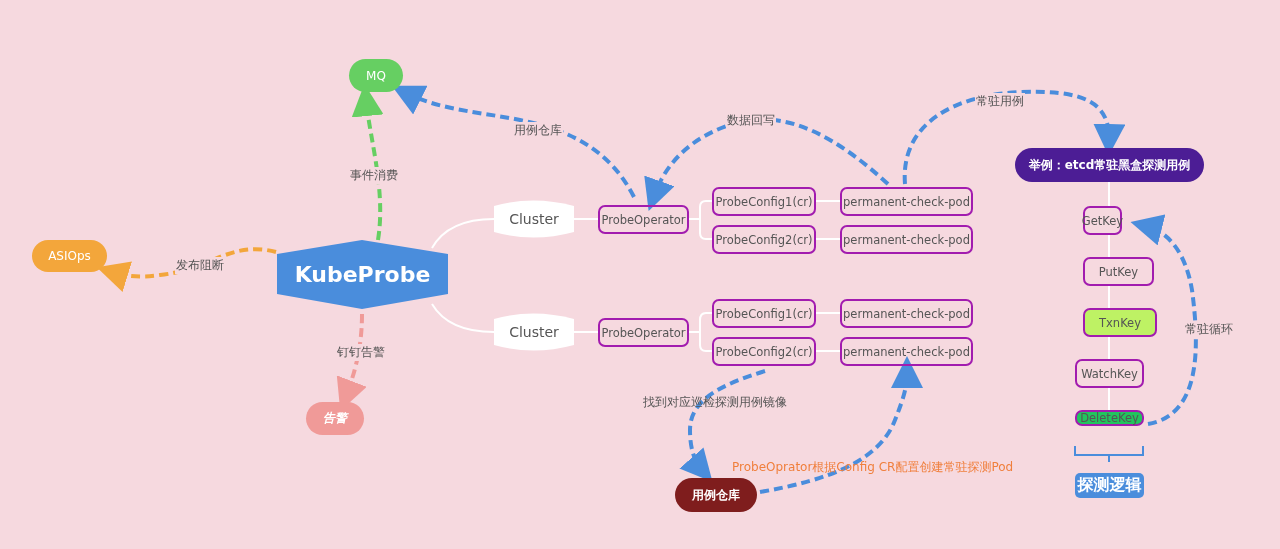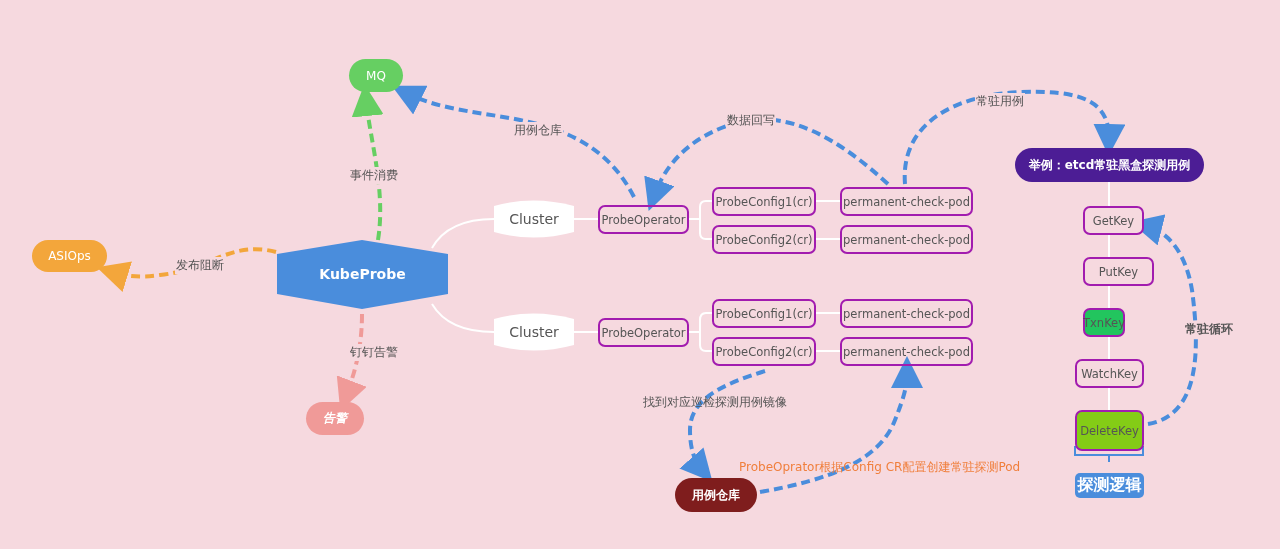--- a/index.html
+++ b/index.html
@@ -65,21 +65,21 @@
     <path stroke="#4a8ddc" marker-end="url(#ah-blue)" d="M760,492 C830,480 880,460 895,420 C905,395 907,385 907,372"></path>
     <path stroke="#4a8ddc" marker-end="url(#ah-blue)" d="M1148,424 C1200,415 1200,350 1192,290 C1186,255 1170,232 1146,226"></path>
   </g>
 
   <polygon points="277,254 362,240 448,254 448,294 362,309 277,294" fill="#4a8ddc"></polygon>
 
   <path d="M494,206 Q533,195 574,206 L574,232 Q533,243 494,232 Z" fill="#ffffff"></path>
   <path d="M494,319 Q533,308 574,319 L574,345 Q533,356 494,345 Z" fill="#ffffff"></path>
 </svg>
 
-<div class="node" style="left:277px;top:254px;width:171px;height:40px;color:#fff;font-size:14px;font-weight:bold;text-align:center;">KubeProbe</div>
+<div class="node" style="left:277px;top:254px;width:171px;height:40px;color:#fff;font-size:22px;font-weight:bold;text-align:center;">KubeProbe</div>
 
 <div class="node pill" style="left:349px;top:59px;width:54px;height:33px;background:#66cf62;">MQ</div>
 <div class="node pill" style="left:32px;top:240px;width:75px;height:32px;background:#f3a63b;">ASIOps</div>
 <div class="node pill" style="left:306px;top:402px;width:58px;height:33px;background:#f09a98;font-weight:bold;font-style:italic;">告警</div>
 <div class="node pill" style="left:675px;top:478px;width:82px;height:34px;background:#7f1d1d;font-weight:bold;">用例仓库</div>
 
 <div class="node" style="left:494px;top:206px;width:80px;height:26px;color:#555;font-size:14px;">Cluster</div>
 <div class="node box" style="left:598px;top:205px;width:91px;height:29px;">ProbeOperator</div>
 <div class="node box" style="left:712px;top:187px;width:104px;height:29px;">ProbeConfig1(cr)</div>
 <div class="node box" style="left:712px;top:225px;width:104px;height:29px;">ProbeConfig2(cr)</div>
@@ -87,28 +87,28 @@
 <div class="node box" style="left:840px;top:225px;width:133px;height:29px;">permanent-check-pod</div>
 
 <div class="node" style="left:494px;top:319px;width:80px;height:26px;color:#555;font-size:14px;">Cluster</div>
 <div class="node box" style="left:598px;top:318px;width:91px;height:29px;">ProbeOperator</div>
 <div class="node box" style="left:712px;top:299px;width:104px;height:29px;">ProbeConfig1(cr)</div>
 <div class="node box" style="left:712px;top:337px;width:104px;height:29px;">ProbeConfig2(cr)</div>
 <div class="node box" style="left:840px;top:299px;width:133px;height:29px;">permanent-check-pod</div>
 <div class="node box" style="left:840px;top:337px;width:133px;height:29px;">permanent-check-pod</div>
 
 <div class="node pill" style="left:1015px;top:148px;width:189px;height:34px;background:#4c1d95;font-weight:bold;">举例：etcd常驻黑盒探测用例</div>
-<div class="node box" style="left:1083px;top:206px;width:61px;height:29px;background:#f6d9df;">GetKey</div>
+<div class="node box" style="left:1083px;top:206px;width:39px;height:29px;background:#f6d9df;">GetKey</div>
 <div class="node box" style="left:1083px;top:257px;width:71px;height:29px;background:#f6d9df;">PutKey</div>
-<div class="node box" style="left:1083px;top:308px;width:42px;height:29px;background:#22c55e;">TxnKey</div>
+<div class="node box" style="left:1083px;top:308px;width:74px;height:29px;background:#bef264;">TxnKey</div>
 <div class="node box" style="left:1075px;top:359px;width:69px;height:29px;background:#f6d9df;">WatchKey</div>
-<div class="node box" style="left:1075px;top:410px;width:69px;height:41px;background:#84cc16;">DeleteKey</div>
+<div class="node box" style="left:1075px;top:410px;width:69px;height:16px;background:#22c55e;">DeleteKey</div>
 <div class="node" style="left:1075px;top:473px;width:69px;height:25px;background:#4a8ddc;color:#fff;font-size:16px;font-weight:bold;border-radius:5px;">探测逻辑</div>
 
 <div class="label" style="left:349px;top:167px;">事件消费</div>
 <div class="label" style="left:175px;top:257px;">发布阻断</div>
-<div class="label" style="left:336px;top:344px;margin-left:13px;">钉钉告警</div>
+<div class="label" style="left:336px;top:344px;">钉钉告警</div>
 <div class="label" style="left:513px;top:122px;">用例仓库</div>
 <div class="label" style="left:726px;top:112px;">数据回写</div>
 <div class="label" style="left:975px;top:93px;">常驻用例</div>
 <div class="label" style="left:642px;top:394px;background:transparent;">找到对应巡检探测用例镜像</div>
-<div class="label orange" style="left:731px;top:459px;margin-left:7px;">ProbeOprator根据Config CR配置创建常驻探测Pod</div>
-<div class="label" style="left:1184px;top:321px;font-weight:bold;">常驻循环</div>
+<div class="label orange" style="left:731px;top:459px;">ProbeOprator根据Config CR配置创建常驻探测Pod</div>
+<div class="label" style="left:1184px;top:321px;">常驻循环</div>
 
 </body></html>

